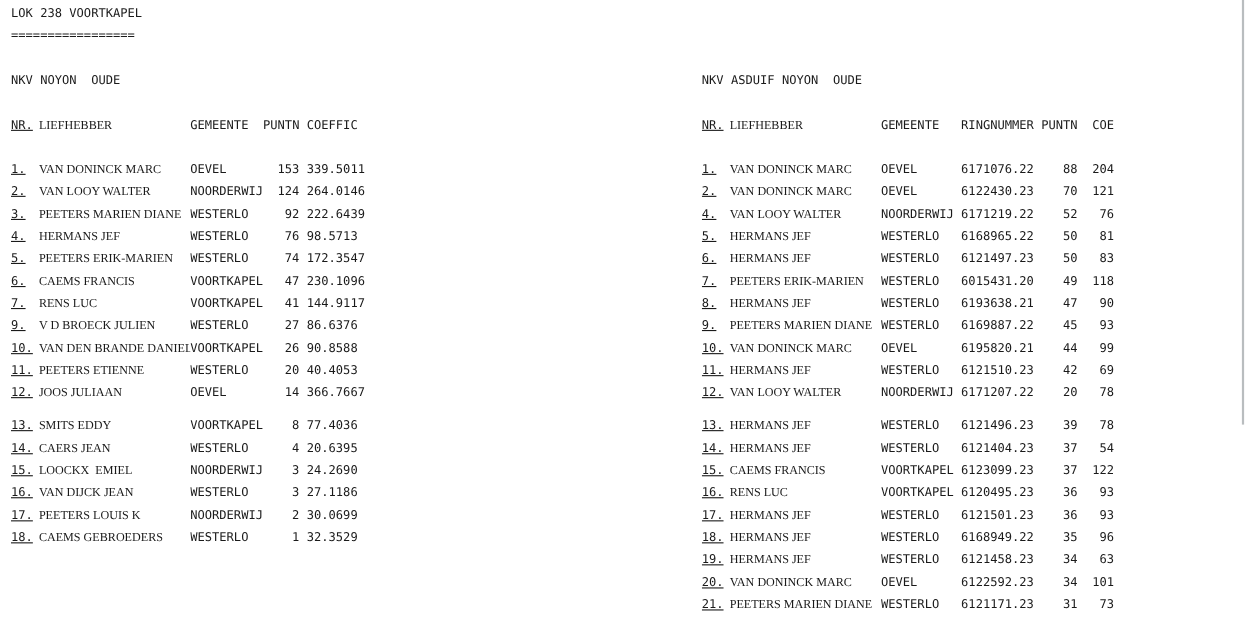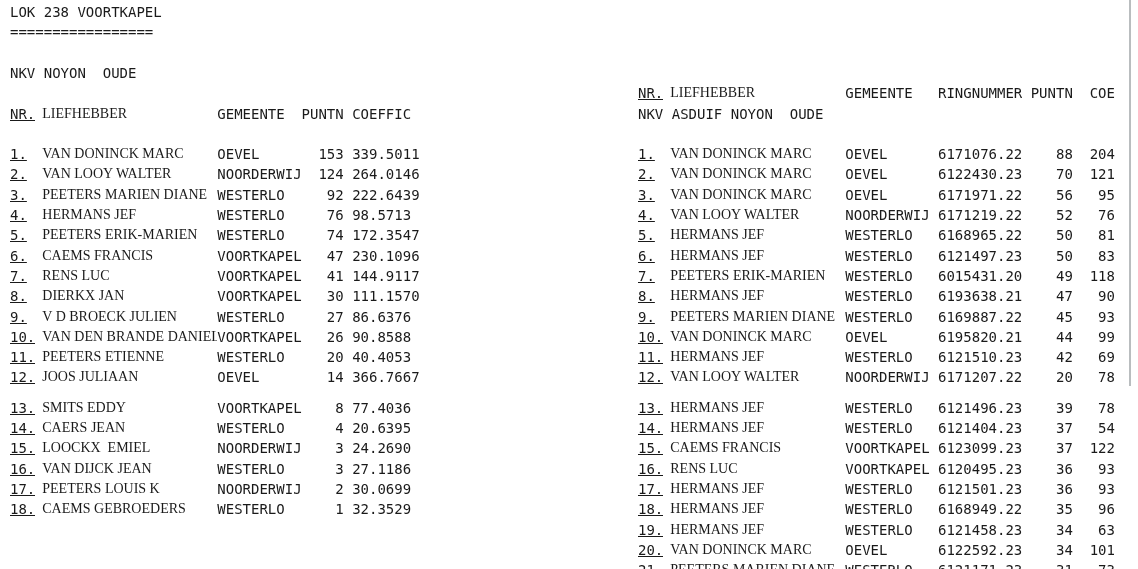--- a/index.html
+++ b/index.html
@@ -8,21 +8,21 @@
     --scrollbar:#b9bdbf;
   }
   html,body{margin:0;padding:0;background:var(--background);}
   .screen{
     position:relative;
     width:1138px;height:569px;
     overflow:hidden;
     background:var(--background);
     color:var(--text);
     font-family:"DejaVu Sans Mono","Liberation Mono",monospace;
-    font-size:14px;
+    font-size:11px;
   }
   .line{
     height:20.3px;line-height:20.3px;
     white-space:pre;
   }
   .titleblock{position:absolute;left:10px;top:2px;}
   .col{position:absolute;top:63px;}
   .col-left{left:10px;}
   .col-right{left:638px;}
   .hrow{margin-top:20.3px;}
@@ -58,42 +58,40 @@
     <div class="line hrow"><span class="c c-nr">NR.</span><span class="c c-name">LIEFHEBBER</span><span class="c c-gem">GEMEENTE</span><span class="c c-puntn">PUNTN</span><span class="c c-coef">COEFFIC</span></div>
     <div class="rows">
 
     <div class="line trow"><span class="c c-nr">1.</span><span class="c c-name">VAN DONINCK MARC</span><span class="c c-gem">OEVEL</span><span class="c c-puntn">153</span><span class="c c-coef">339.5011</span></div>
         <div class="line trow"><span class="c c-nr">2.</span><span class="c c-name">VAN LOOY WALTER</span><span class="c c-gem">NOORDERWIJ</span><span class="c c-puntn">124</span><span class="c c-coef">264.0146</span></div>
         <div class="line trow"><span class="c c-nr">3.</span><span class="c c-name">PEETERS MARIEN DIANE</span><span class="c c-gem">WESTERLO</span><span class="c c-puntn">92</span><span class="c c-coef">222.6439</span></div>
         <div class="line trow"><span class="c c-nr">4.</span><span class="c c-name">HERMANS JEF</span><span class="c c-gem">WESTERLO</span><span class="c c-puntn">76</span><span class="c c-coef">98.5713</span></div>
         <div class="line trow"><span class="c c-nr">5.</span><span class="c c-name">PEETERS ERIK-MARIEN</span><span class="c c-gem">WESTERLO</span><span class="c c-puntn">74</span><span class="c c-coef">172.3547</span></div>
         <div class="line trow"><span class="c c-nr">6.</span><span class="c c-name">CAEMS FRANCIS</span><span class="c c-gem">VOORTKAPEL</span><span class="c c-puntn">47</span><span class="c c-coef">230.1096</span></div>
         <div class="line trow"><span class="c c-nr">7.</span><span class="c c-name">RENS LUC</span><span class="c c-gem">VOORTKAPEL</span><span class="c c-puntn">41</span><span class="c c-coef">144.9117</span></div>
-        <div class="line trow"><span class="c c-nr">8.</span><span class="c c-name">DIERKX JAN</span><span class="c c-gem">VOORTKAPEL</span><span class="c c-puntn">30</span><span class="c c-coef">111.1570</span></div>
         <div class="line trow"><span class="c c-nr">9.</span><span class="c c-name">V D BROECK JULIEN</span><span class="c c-gem">WESTERLO</span><span class="c c-puntn">27</span><span class="c c-coef">86.6376</span></div>
         <div class="line trow"><span class="c c-nr">10.</span><span class="c c-name">VAN DEN BRANDE DANIEL</span><span class="c c-gem">VOORTKAPEL</span><span class="c c-puntn">26</span><span class="c c-coef">90.8588</span></div>
         <div class="line trow"><span class="c c-nr">11.</span><span class="c c-name">PEETERS ETIENNE</span><span class="c c-gem">WESTERLO</span><span class="c c-puntn">20</span><span class="c c-coef">40.4053</span></div>
         <div class="line trow"><span class="c c-nr">12.</span><span class="c c-name">JOOS JULIAAN</span><span class="c c-gem">OEVEL</span><span class="c c-puntn">14</span><span class="c c-coef">366.7667</span></div>
         <div class="line trow after-gap"><span class="c c-nr">13.</span><span class="c c-name">SMITS EDDY</span><span class="c c-gem">VOORTKAPEL</span><span class="c c-puntn">8</span><span class="c c-coef">77.4036</span></div>
         <div class="line trow"><span class="c c-nr">14.</span><span class="c c-name">CAERS JEAN</span><span class="c c-gem">WESTERLO</span><span class="c c-puntn">4</span><span class="c c-coef">20.6395</span></div>
         <div class="line trow"><span class="c c-nr">15.</span><span class="c c-name">LOOCKX  EMIEL</span><span class="c c-gem">NOORDERWIJ</span><span class="c c-puntn">3</span><span class="c c-coef">24.2690</span></div>
         <div class="line trow"><span class="c c-nr">16.</span><span class="c c-name">VAN DIJCK JEAN</span><span class="c c-gem">WESTERLO</span><span class="c c-puntn">3</span><span class="c c-coef">27.1186</span></div>
         <div class="line trow"><span class="c c-nr">17.</span><span class="c c-name">PEETERS LOUIS K</span><span class="c c-gem">NOORDERWIJ</span><span class="c c-puntn">2</span><span class="c c-coef">30.0699</span></div>
         <div class="line trow"><span class="c c-nr">18.</span><span class="c c-name">CAEMS GEBROEDERS</span><span class="c c-gem">WESTERLO</span><span class="c c-puntn">1</span><span class="c c-coef">32.3529</span></div>
       </div>
   </section>
 
   <section class="col col-right">
+    <div class="line">NKV ASDUIF NOYON  OUDE</div>
     <div class="line hrow"><span class="c c-nr">NR.</span><span class="c c-name">LIEFHEBBER</span><span class="c c-gem">GEMEENTE</span><span class="c c-ring">RINGNUMMER</span><span class="c c-puntn-r">PUNTN</span><span class="c c-coe">COE</span></div>
-    <div class="line">NKV ASDUIF NOYON  OUDE</div>
     <div class="rows">
 
     <div class="line trow"><span class="c c-nr">1.</span><span class="c c-name">VAN DONINCK MARC</span><span class="c c-gem">OEVEL</span><span class="c c-ring">6171076.22</span><span class="c c-puntn-r">88</span><span class="c c-coe">204</span></div>
         <div class="line trow"><span class="c c-nr">2.</span><span class="c c-name">VAN DONINCK MARC</span><span class="c c-gem">OEVEL</span><span class="c c-ring">6122430.23</span><span class="c c-puntn-r">70</span><span class="c c-coe">121</span></div>
-        <div class="line trow"><span class="c c-nr">3.</span><span class="c c-name">VAN DONINCK MARC</span><span class="c c-gem">OEVEL</span><span class="c c-ring">6171971.22</span><span class="c c-puntn-r">56</span><span class="c c-coe">95</span></div>
         <div class="line trow"><span class="c c-nr">4.</span><span class="c c-name">VAN LOOY WALTER</span><span class="c c-gem">NOORDERWIJ</span><span class="c c-ring">6171219.22</span><span class="c c-puntn-r">52</span><span class="c c-coe">76</span></div>
         <div class="line trow"><span class="c c-nr">5.</span><span class="c c-name">HERMANS JEF</span><span class="c c-gem">WESTERLO</span><span class="c c-ring">6168965.22</span><span class="c c-puntn-r">50</span><span class="c c-coe">81</span></div>
         <div class="line trow"><span class="c c-nr">6.</span><span class="c c-name">HERMANS JEF</span><span class="c c-gem">WESTERLO</span><span class="c c-ring">6121497.23</span><span class="c c-puntn-r">50</span><span class="c c-coe">83</span></div>
         <div class="line trow"><span class="c c-nr">7.</span><span class="c c-name">PEETERS ERIK-MARIEN</span><span class="c c-gem">WESTERLO</span><span class="c c-ring">6015431.20</span><span class="c c-puntn-r">49</span><span class="c c-coe">118</span></div>
         <div class="line trow"><span class="c c-nr">8.</span><span class="c c-name">HERMANS JEF</span><span class="c c-gem">WESTERLO</span><span class="c c-ring">6193638.21</span><span class="c c-puntn-r">47</span><span class="c c-coe">90</span></div>
         <div class="line trow"><span class="c c-nr">9.</span><span class="c c-name">PEETERS MARIEN DIANE</span><span class="c c-gem">WESTERLO</span><span class="c c-ring">6169887.22</span><span class="c c-puntn-r">45</span><span class="c c-coe">93</span></div>
         <div class="line trow"><span class="c c-nr">10.</span><span class="c c-name">VAN DONINCK MARC</span><span class="c c-gem">OEVEL</span><span class="c c-ring">6195820.21</span><span class="c c-puntn-r">44</span><span class="c c-coe">99</span></div>
         <div class="line trow"><span class="c c-nr">11.</span><span class="c c-name">HERMANS JEF</span><span class="c c-gem">WESTERLO</span><span class="c c-ring">6121510.23</span><span class="c c-puntn-r">42</span><span class="c c-coe">69</span></div>
         <div class="line trow"><span class="c c-nr">12.</span><span class="c c-name">VAN LOOY WALTER</span><span class="c c-gem">NOORDERWIJ</span><span class="c c-ring">6171207.22</span><span class="c c-puntn-r">20</span><span class="c c-coe">78</span></div>
         <div class="line trow after-gap"><span class="c c-nr">13.</span><span class="c c-name">HERMANS JEF</span><span class="c c-gem">WESTERLO</span><span class="c c-ring">6121496.23</span><span class="c c-puntn-r">39</span><span class="c c-coe">78</span></div>

